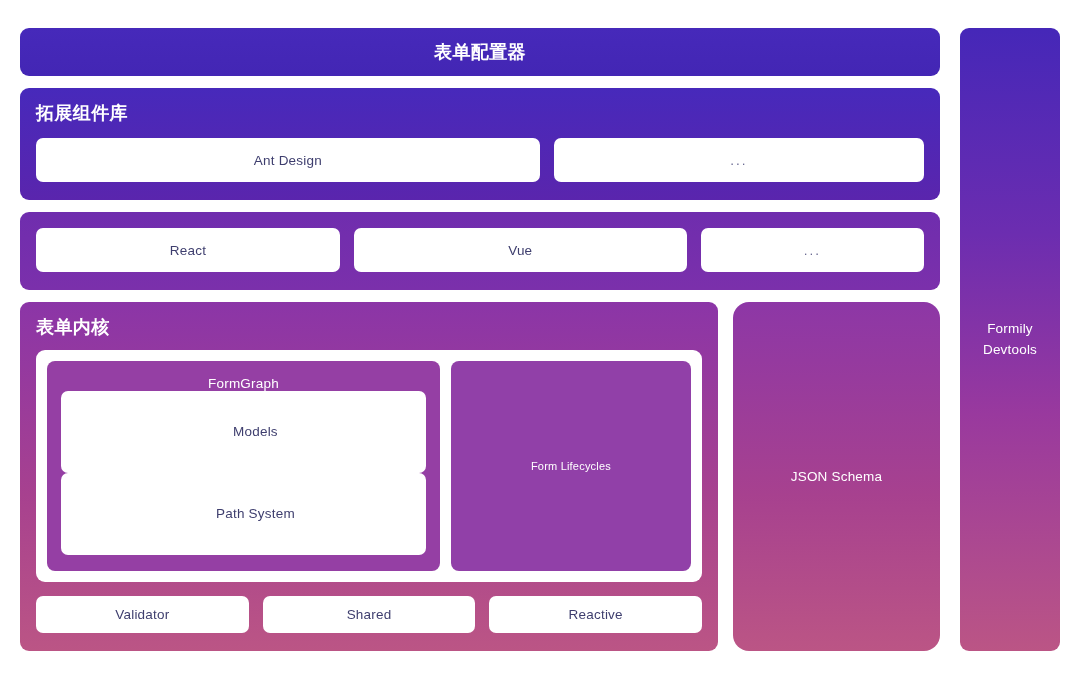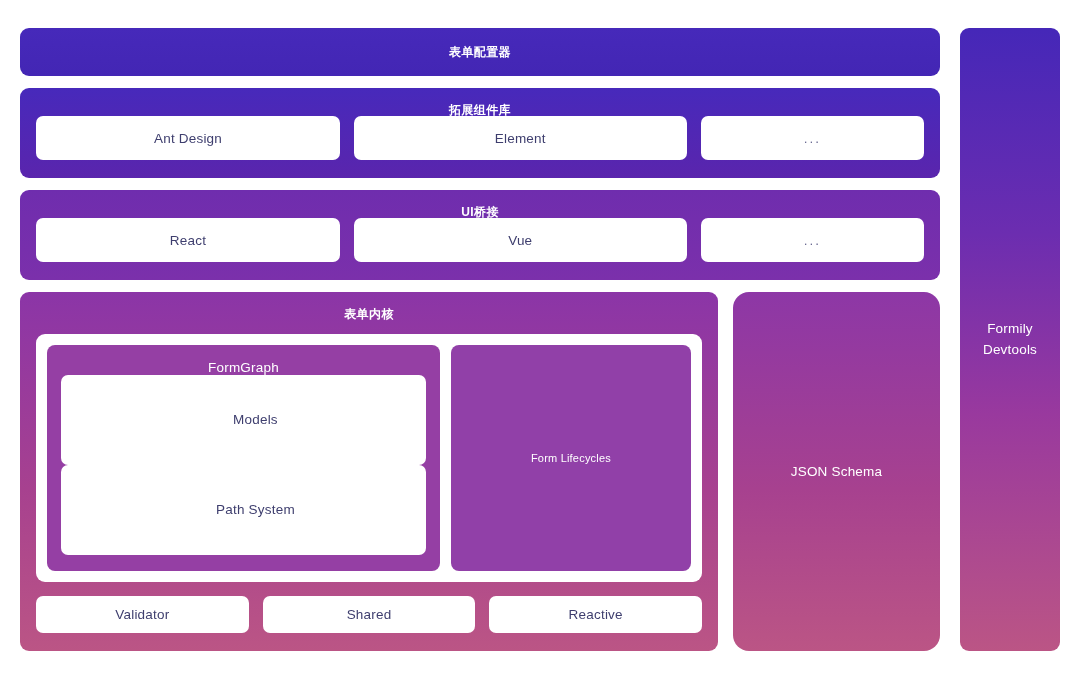--- a/index.html
+++ b/index.html
@@ -34,42 +34,43 @@
     min-width: 0;
   }
 
   .band {
     border-radius: 9px;
     box-sizing: border-box;
     color: #ffffff;
   }
 
   .band-title {
-    font-size: 12px;
+    font-size: 18px;
     font-weight: 700;
     letter-spacing: 0.4px;
-    text-align: center;
+    text-align: left;
     color: #ffffff;
     line-height: 1;
   }
 
   
   .band-configurator {
     height: 48px;
     background: linear-gradient(180deg, #4629ba 0%, #4326b4 100%);
     display: flex;
     align-items: center;
     justify-content: center;
   }
 
   
   .band-group {
     padding: 16px 16px 18px 16px;
     display: flex;
     flex-direction: column;
+    gap: 16px;
   }
   .band-components {
     background: linear-gradient(180deg, #4729bb 0%, #5a25ad 100%);
   }
   .band-bridge {
     background: linear-gradient(180deg, #6f2dae 0%, #7b30ab 100%);
   }
 
   .chip-row {
     display: flex;
@@ -216,27 +217,25 @@
   <div class="stack">
 
     <div class="band band-configurator">
       <span class="band-title">表单配置器</span>
     </div>
 
     <div class="band band-group band-components">
       <span class="band-title">拓展组件库</span>
       <div class="chip-row">
         <div class="chip chip-wide">Ant Design</div>
-        <div class="chip chip-mid">Element</div>
         <div class="chip chip-small chip-dots">...</div>
       </div>
     </div>
 
     <div class="band band-group band-bridge">
-      <span class="band-title">UI桥接</span>
       <div class="chip-row">
         <div class="chip chip-wide">React</div>
         <div class="chip chip-mid">Vue</div>
         <div class="chip chip-small chip-dots">...</div>
       </div>
     </div>
 
     <div class="core-region">
 
       <div class="band-core">

